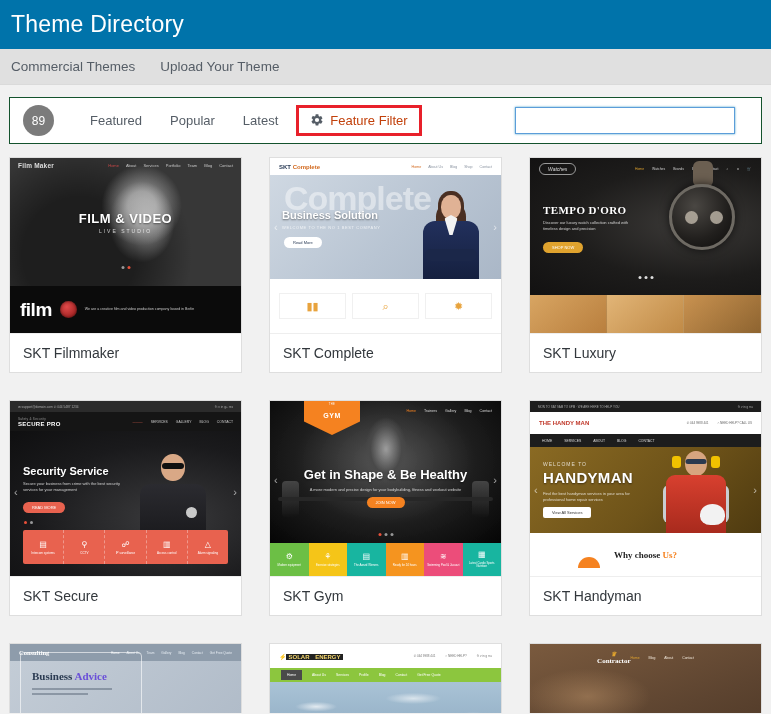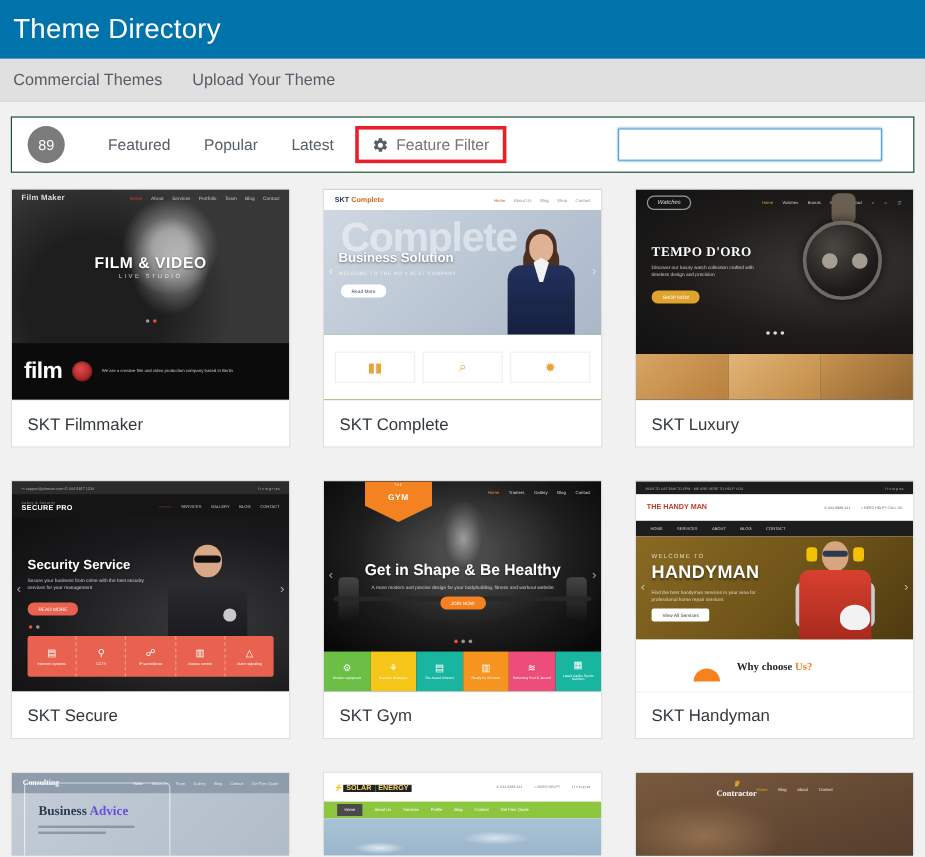--- a/index.html
+++ b/index.html
@@ -93,25 +93,24 @@
     position: relative;
     margin-left: 4px;
     padding: 3px;
     border: 3px solid #e8202a;
     background: #fff;
     display: flex;
     align-items: center;
   }
   .feature-filter {
     display: flex;
-    align-items: center;
     gap: 6px;
     padding: 2px 8px;
     cursor: pointer;
-    color: #737373;
+    color: #c2410c;
     font-size: 13px;
     white-space: nowrap;
   }
   .gear-icon { width: 14px; height: 14px; flex: 0 0 auto; display:block; }
 
   .search-wrap {
     margin-left: auto;
     padding-right: 13px;
   }
   .search-input {

